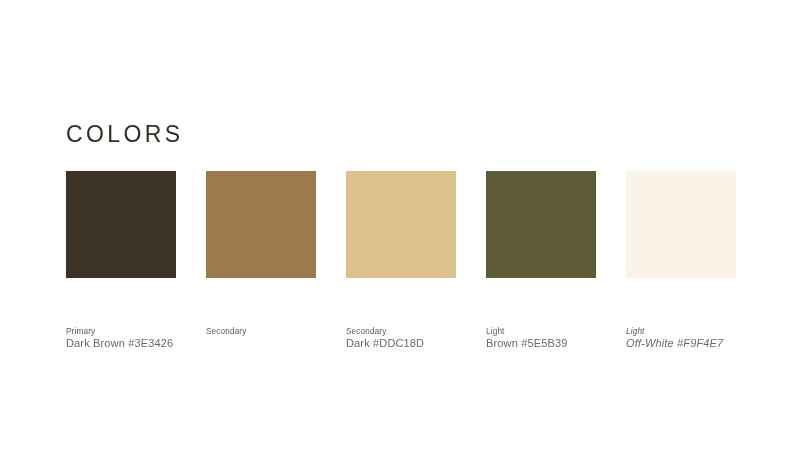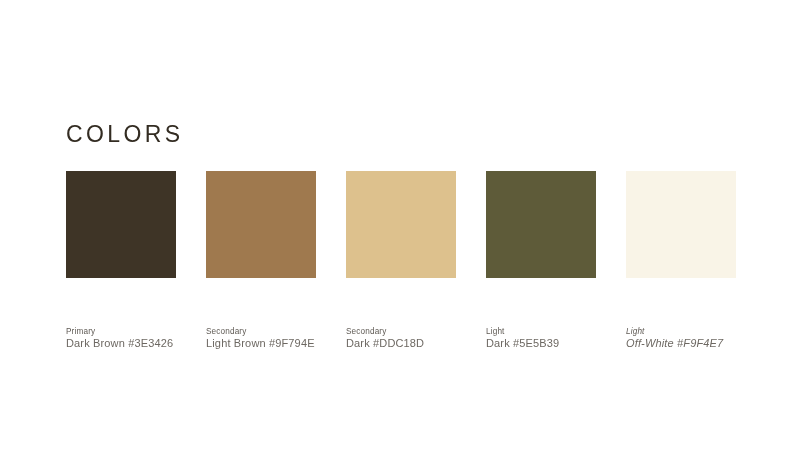--- a/index.html
+++ b/index.html
@@ -104,37 +104,36 @@
       <div class="swatch-meta">
         <div class="swatch-name">Primary</div>
         <div class="swatch-detail">Dark Brown #3E3426</div>
       </div>
     </div>
 
     <div class="swatch-cell">
       <div class="swatch-chip" style="background-color: rgb(159, 121, 78);"></div>
       <div class="swatch-meta">
         <div class="swatch-name">Secondary</div>
-        <div class="swatch-detail">Light Brown #9F794E</div>
       </div>
     </div>
 
     <div class="swatch-cell">
       <div class="swatch-chip" style="background-color: rgb(221, 193, 141);"></div>
       <div class="swatch-meta">
         <div class="swatch-name">Secondary</div>
         <div class="swatch-detail">Dark #DDC18D</div>
       </div>
     </div>
 
     <div class="swatch-cell">
       <div class="swatch-chip" style="background-color: rgb(94, 91, 57);"></div>
       <div class="swatch-meta">
         <div class="swatch-name">Light</div>
-        <div class="swatch-detail">Dark #5E5B39</div>
+        <div class="swatch-detail">Brown #5E5B39</div>
       </div>
     </div>
 
     <div class="swatch-cell">
       <div class="swatch-chip" style="background-color: rgb(249, 244, 231);"></div>
       <div class="swatch-meta">
         <div class="swatch-name">Light</div>
         <div class="swatch-detail">Off-White #F9F4E7</div>
       </div>
     </div>

